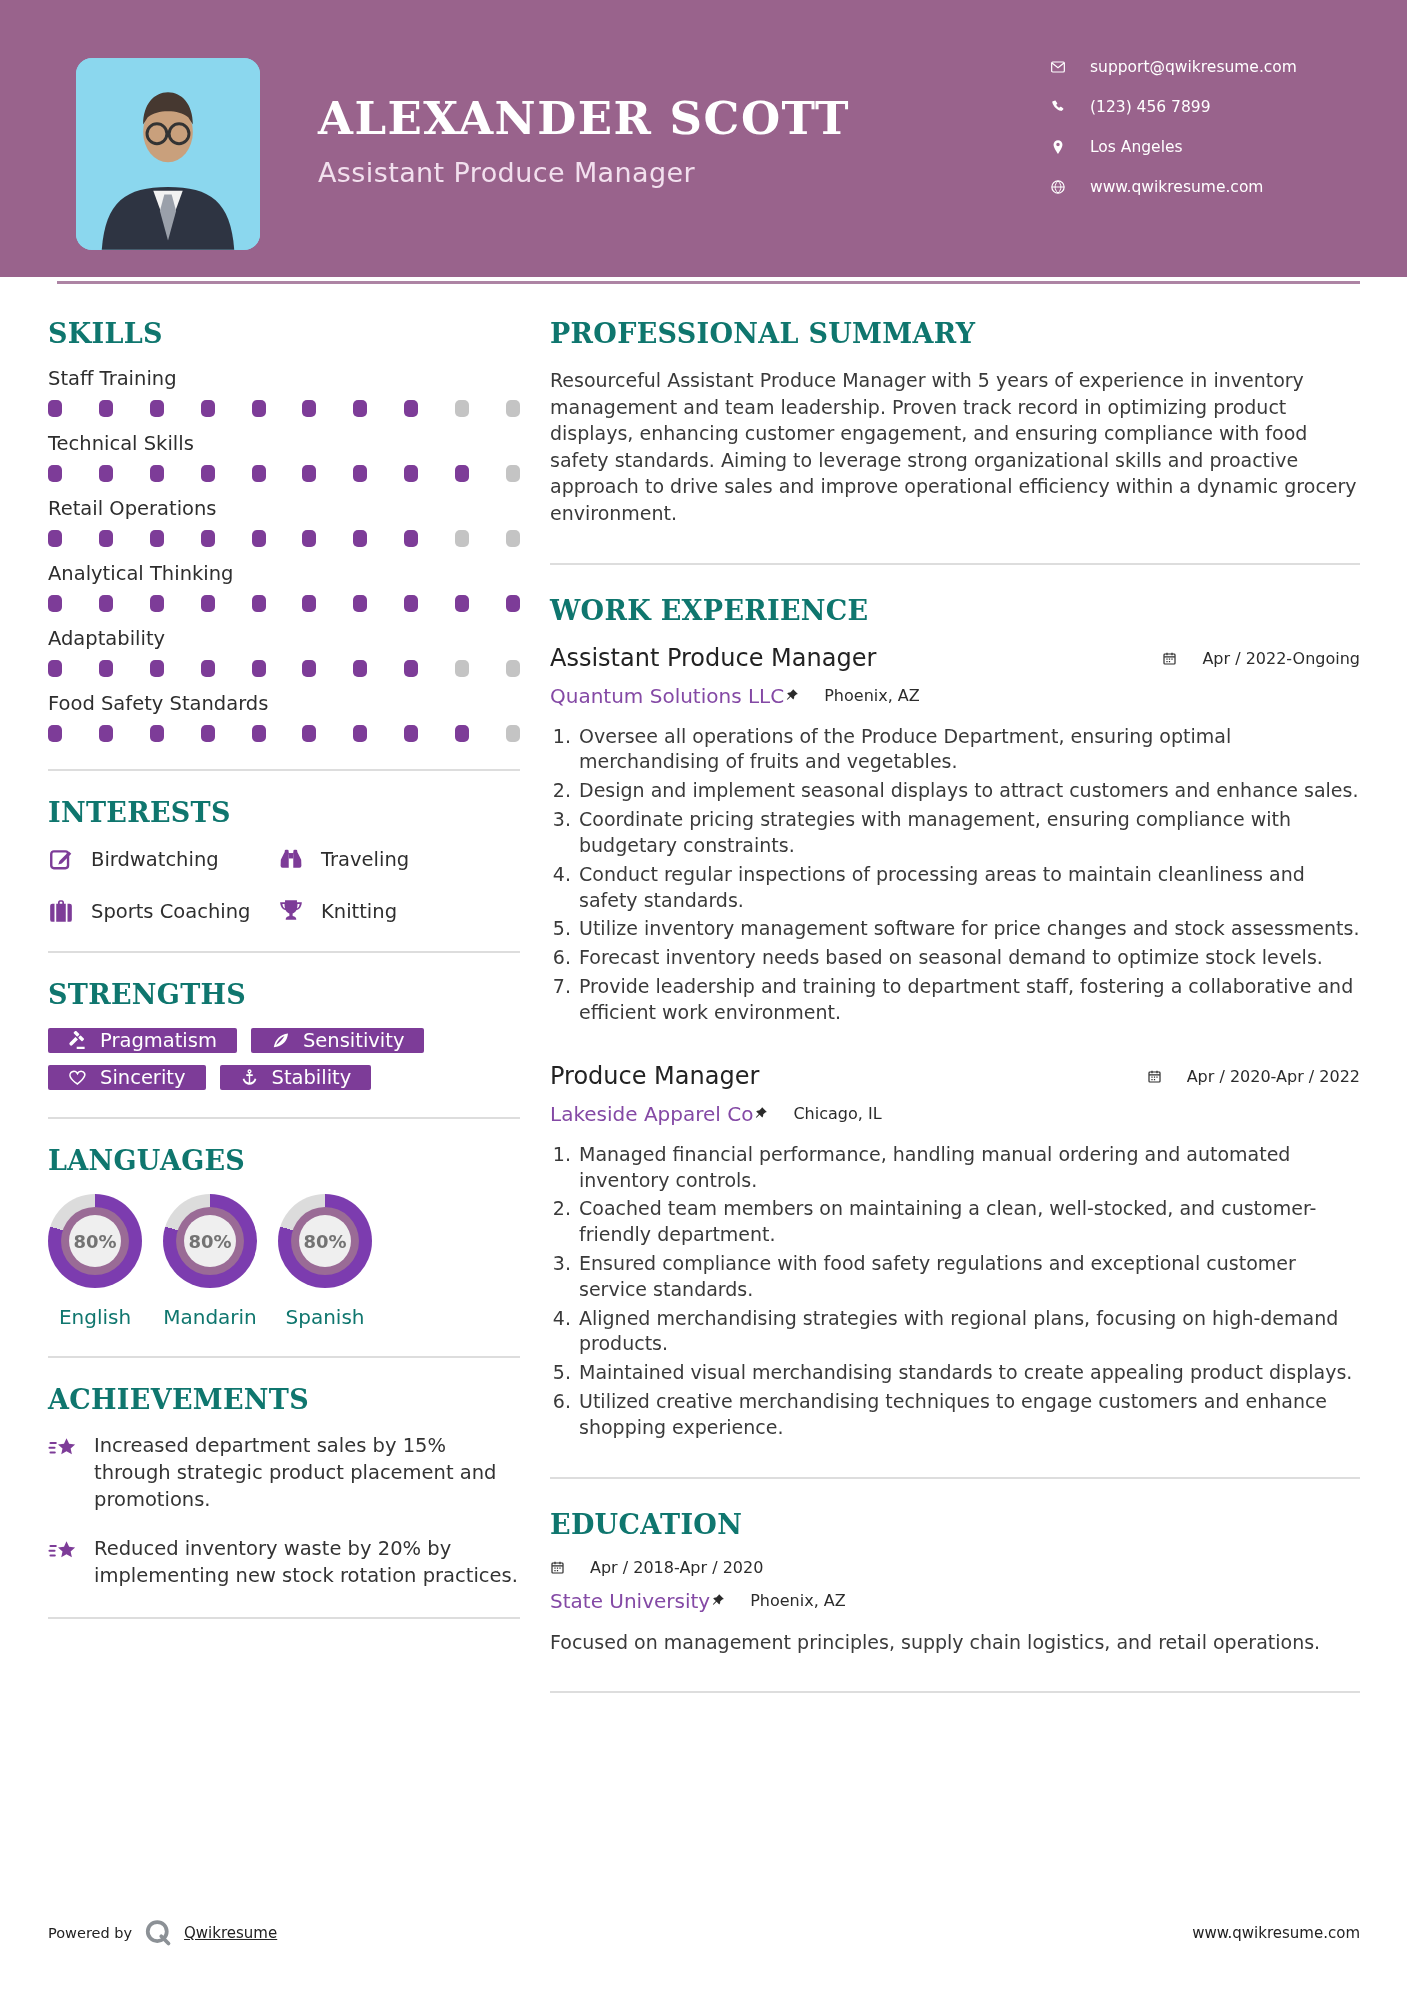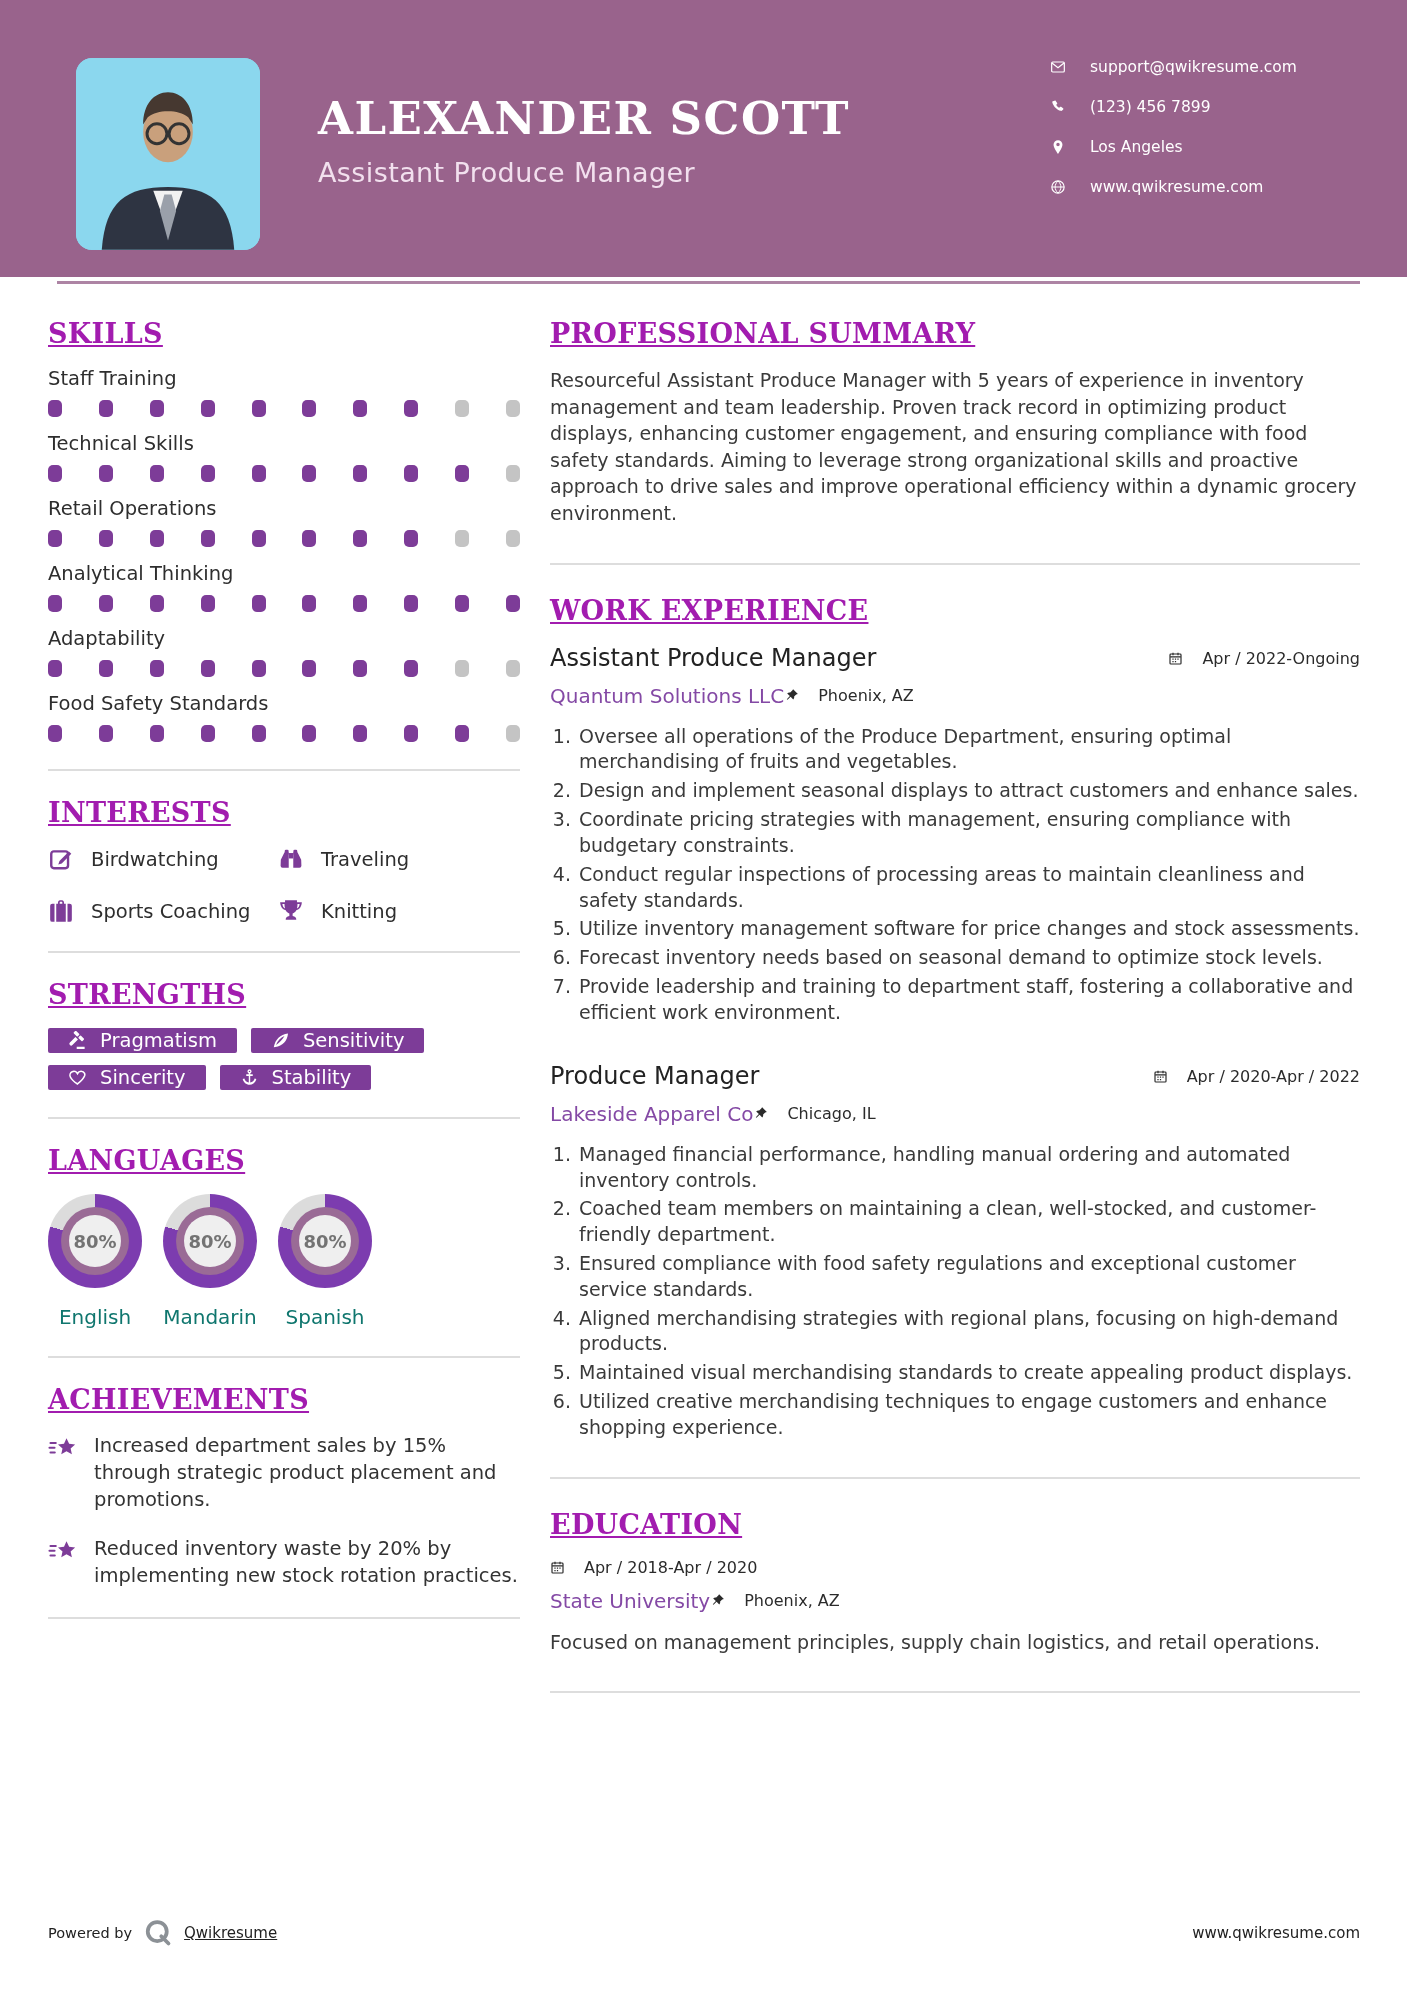--- a/index.html
+++ b/index.html
@@ -19,21 +19,21 @@
   .contact-row{display:flex;align-items:center;gap:24px;color:#fff;font-size:15.5px;}
   .cicon{width:16px;height:16px;color:#fff;flex:none;}
   .header-rule{height:3px;background:var(--header-rule,#AD84A4);margin:4px 47px 0 57px;}
 
   
   .content{display:flex;align-items:flex-start;padding:34px 47px 0 48px;}
   .col-left{width:472px;flex:none;}
   .col-right{flex:1;min-width:0;padding-left:30px;}
 
   h2.sec{font-family:"DejaVu Serif","Liberation Serif",serif;font-size:27px;font-weight:700;
-         color:#a21caf;margin:0 0 18px;letter-spacing:.3px;text-decoration:underline;}
+         color:#0f766e;margin:0 0 18px;letter-spacing:.3px;}
   .divider{height:2px;background:#ddd;margin:27px 0 26px;}
   .rdivider{height:2px;background:#ddd;margin:36px 0 30px;}
 
   
   .skill{margin-bottom:15px;}
   .skill-label{font-size:19.5px;color:#2e2e2e;margin-bottom:10px;}
   .dots{display:flex;justify-content:space-between;}
   .dot{width:14px;height:17px;border-radius:5px;background:var(--accent,#7D3C98);}
   .dot.off{background:var(--dot-off,#C4C4C4);}
 
@@ -62,21 +62,21 @@
   
   .ach{display:flex;gap:16px;margin-bottom:22px;font-size:19.5px;line-height:1.38;color:#333;}
   .aicon{width:30px;height:30px;color:var(--accent,#7D3C98);flex:none;margin-top:2px;}
 
   
   .summary-text{font-size:19px;line-height:1.4;color:#3a3a3a;margin:0;}
   .job{margin-top:8px;}
   .job + .job{margin-top:36px;}
   .job-head{display:flex;justify-content:space-between;align-items:baseline;}
   .job-title{font-size:24px;color:#222;font-weight:500;}
-  .meta{display:flex;align-items:center;gap:19px;font-size:16px;color:#2b2b2b;white-space:nowrap;}
+  .meta{display:flex;align-items:center;gap:25px;font-size:16px;color:#2b2b2b;white-space:nowrap;}
   .micon{width:15px;height:15px;color:#2b2b2b;flex:none;}
   .job-sub{display:flex;justify-content:flex-start;align-items:center;margin-top:12px;}
   .company{font-size:20px;color:var(--link,#8449A5);}
   .job ol{margin:16px 0 0;padding-left:27px;font-size:19px;line-height:1.36;color:#3a3a3a;}
   .job li{margin-bottom:3px;padding-left:2px;}
   .edu-desc{font-size:19px;line-height:1.4;margin:16px 0 0;color:#3a3a3a;}
 
   
   .footer{position:absolute;left:48px;right:47px;bottom:42px;display:flex;
           justify-content:space-between;align-items:center;}

